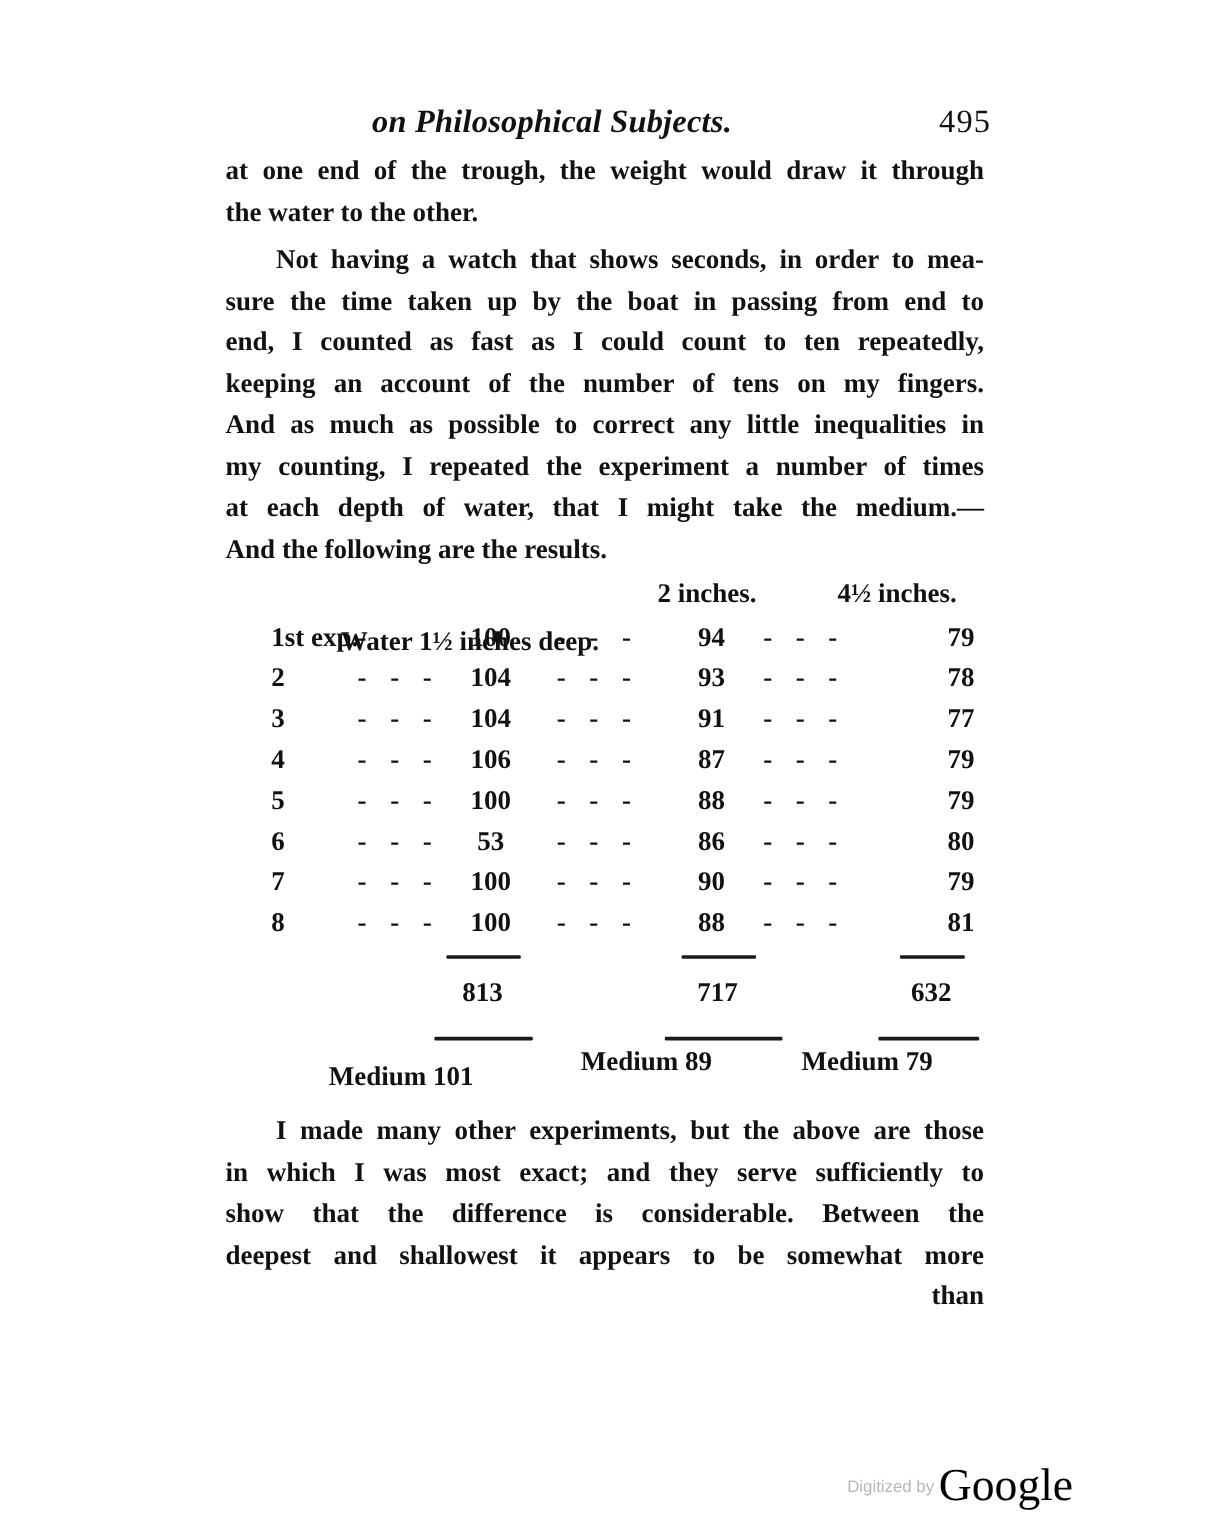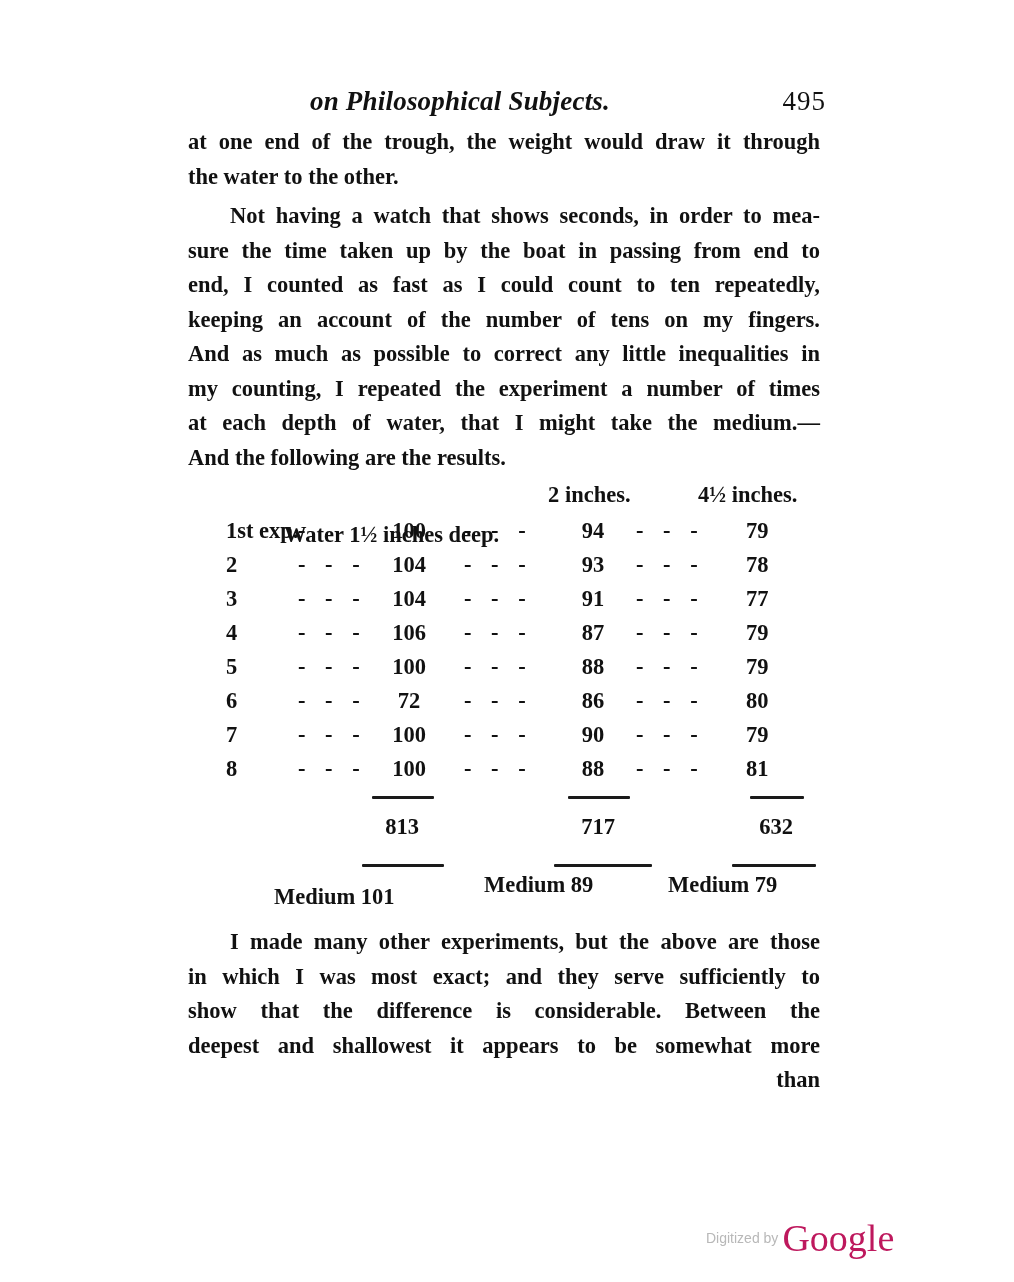--- a/index.html
+++ b/index.html
@@ -31,31 +31,31 @@
   #hdr2 { left: 512px; }
 
   .row { position: relative; height: 34px; }
   .cell { position: absolute; top: 0; white-space: nowrap; }
   .c-label { left: 40px; }
   .c-d1 { left: 112px; letter-spacing: 7px; }
   .c-v1 { left: 198px; width: 50px; text-align: center; }
   .c-d2 { left: 278px; letter-spacing: 7px; }
   .c-v2 { left: 382px; width: 50px; text-align: center; }
   .c-d3 { left: 450px; letter-spacing: 7px; }
-  .c-v3 { left: 560px; width: 50px; text-align: left; }
+  .c-v3 { left: 576px; width: 50px; text-align: right; }
 
   .rule { position: absolute; height: 3px; background: #1a1a1a; border-radius: 1px; }
   .sum-row { position: relative; height: 80px; }
   .sum { position: absolute; top: 24px; width: 60px; text-align: center; }
   .medium-row { position: relative; height: 40px; }
   .medium { position: absolute; top: 2px; white-space: nowrap; }
 
   .watermark { position: absolute; left: 706px; top: 1216px; color: #b8b8b8; white-space: nowrap; }
   .wm-small { font-family: "Liberation Sans", sans-serif; font-size: 14px; vertical-align: middle; }
-  .wm-logo { font-family: "Liberation Serif", serif; font-size: 38px; vertical-align: middle; color: #be185d; }
+  .wm-logo { font-family: "Liberation Serif", serif; font-size: 38px; vertical-align: middle; color: #000000; }
 </style>
 </head>
 <body>
 
 <div class="page">
 
   <div class="running-head">
     <span class="running-title">on Philosophical Subjects.</span>
     <span class="page-number">495</span>
   </div>
@@ -125,21 +125,21 @@
           <span class="cell c-d1">- - -</span>
           <span class="cell c-v1">100</span>
           <span class="cell c-d2">- - -</span>
           <span class="cell c-v2">88</span>
           <span class="cell c-d3">- - -</span>
           <span class="cell c-v3">79</span>
         </div>
         <div class="row">
           <span class="cell c-label">6</span>
           <span class="cell c-d1">- - -</span>
-          <span class="cell c-v1">72</span>
+          <span class="cell c-v1">53</span>
           <span class="cell c-d2">- - -</span>
           <span class="cell c-v2">86</span>
           <span class="cell c-d3">- - -</span>
           <span class="cell c-v3">80</span>
         </div>
         <div class="row">
           <span class="cell c-label">7</span>
           <span class="cell c-d1">- - -</span>
           <span class="cell c-v1">100</span>
           <span class="cell c-d2">- - -</span>

